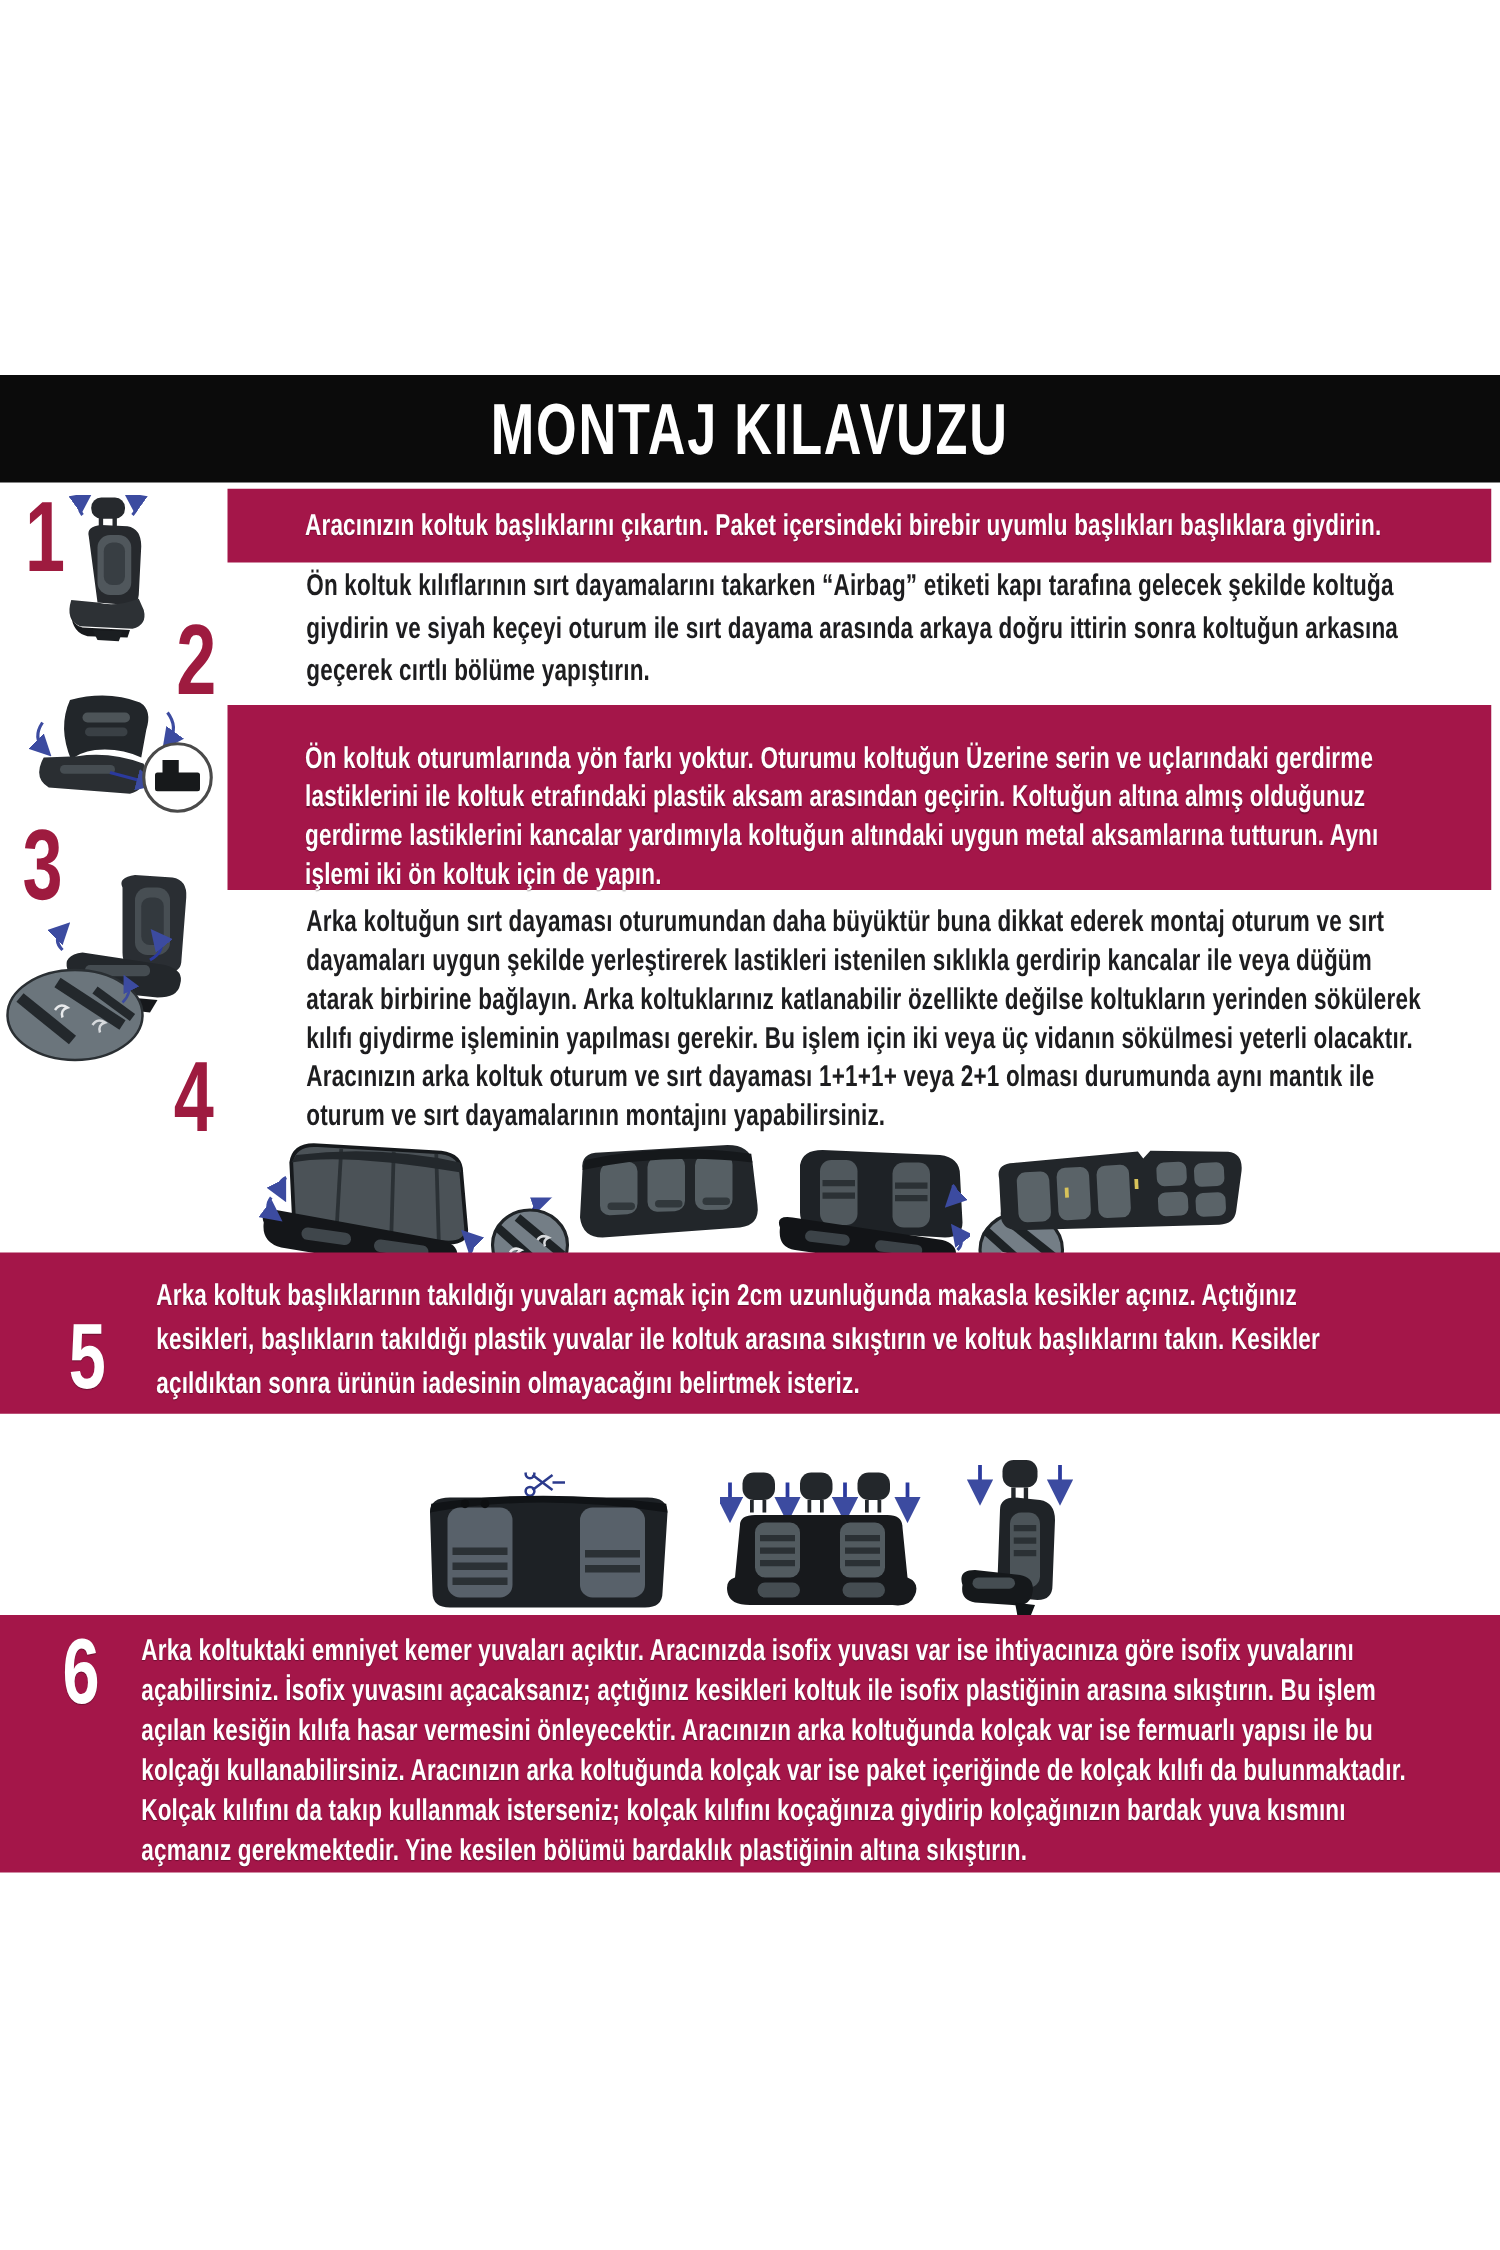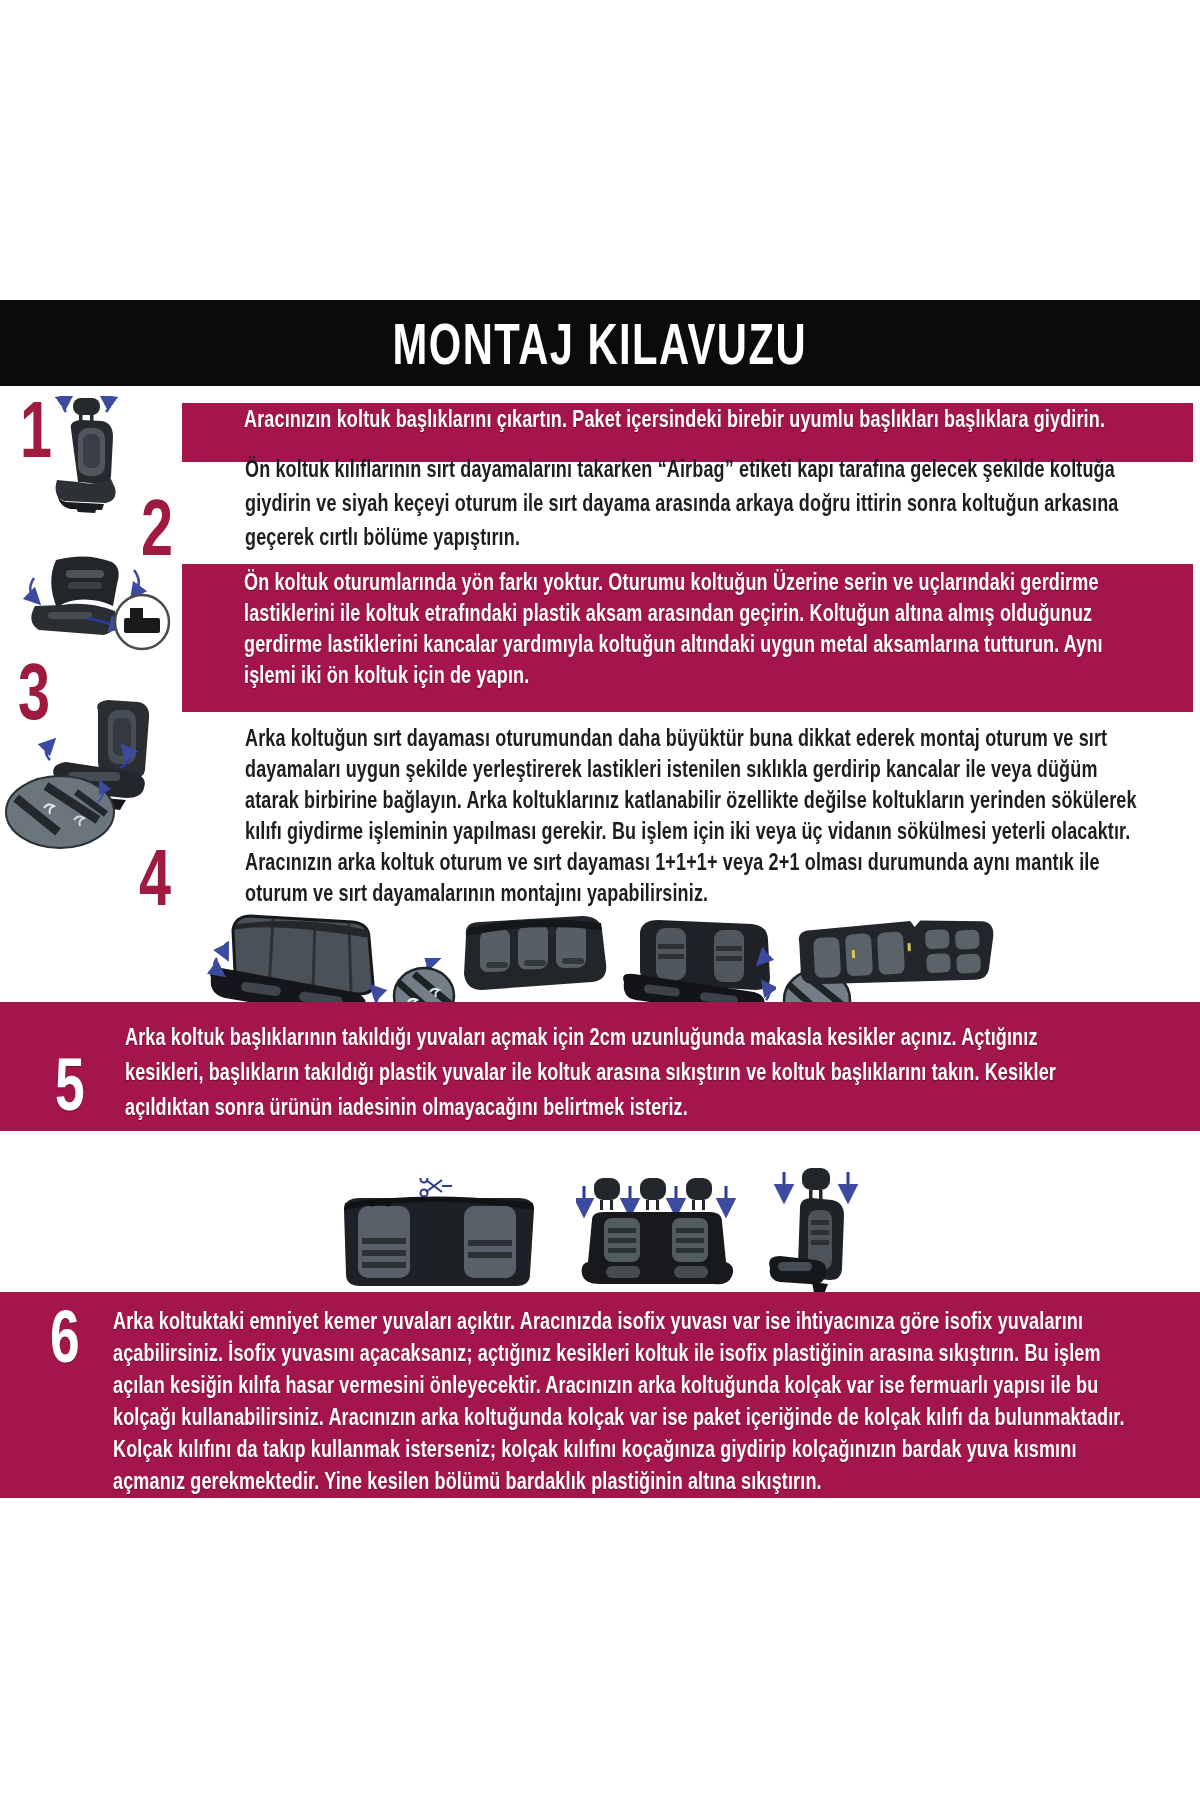--- a/index.html
+++ b/index.html
@@ -55,21 +55,21 @@
     <rect x="33" y="2" width="27" height="17" rx="8" fill="#26292d"></rect>
     <rect x="39" y="18" width="3.5" height="9" fill="#26292d"></rect>
     <rect x="50" y="18" width="3.5" height="9" fill="#26292d"></rect>
     <path d="M31 33 Q29 25 41 24 L62 25 Q73 27 73 41 L71 80 Q71 87 62 88 L38 86 Z" fill="#26292d"></path>
     <rect x="38" y="32" width="27" height="48" rx="10" fill="#50575c"></rect>
     <rect x="43" y="38" width="17" height="34" rx="7" fill="#383e43"></rect>
     <path d="M17 84 Q12 100 24 105 L66 107 Q78 104 75 92 L71 83 Q52 90 38 86 Z" fill="#2d3135"></path>
     <path d="M17 96 Q18 104 26 106 L64 108 L62 114 L30 113 Q18 110 17 96 Z" fill="#17191c"></path>
     <path d="M34 108 L58 109 L55 117 L38 116 Z" fill="#1b1e21"></path>
   </svg>
-  <div class="bar bar-narrow" style="top:403px;height:59px;display:flex;padding-left:62px;box-sizing:border-box;">
+  <div class="bar bar-narrow" style="top:391px;height:59px;display:flex;align-items:center;padding-left:62px;box-sizing:border-box;">
     <p class="txt txt-light" style="white-space:nowrap;">Aracınızın koltuk başlıklarını çıkartın. Paket içersindeki birebir uyumlu başlıkları başlıklara giydirin.</p>
   </div>
 
   <div class="num" style="left:141px;top:488px;">2</div>
   <div style="position:absolute;left:245px;top:452px;width:1210px;">
     <p class="txt txt-dark" style="line-height:34px;width:1210px;">Ön koltuk kılıflarının sırt dayamalarını takarken “Airbag” etiketi kapı tarafına gelecek şekilde koltuğa giydirin ve siyah keçeyi oturum ile sırt dayama arasında arkaya doğru ittirin sonra koltuğun arkasına geçerek cırtlı bölüme yapıştırın.</p>
   </div>
 
   <svg class="illus" style="left:18px;top:552px;" width="155" height="100" viewBox="0 0 155 100">
     <path d="M16 26 Q8 38 17 47" fill="none" stroke="#3c4ba0" stroke-width="2.5" marker-end="url(#ah)"></path>
@@ -77,21 +77,21 @@
     <path d="M38 8 Q68 0 94 10 Q104 16 99 32 L95 54 Q78 46 58 48 Q45 50 39 56 Q28 30 38 8 Z" fill="#22262a"></path>
     <rect x="48" y="18" width="38" height="8" rx="4" fill="#4d5458"></rect>
     <rect x="50" y="30" width="34" height="7" rx="3.5" fill="#3a4045"></rect>
     <path d="M17 54 Q8 70 21 78 L86 83 Q103 78 97 59 Q70 49 44 53 Z" fill="#2a2e32"></path>
     <rect x="30" y="60" width="44" height="7" rx="3.5" fill="#464d52"></rect>
     <path d="M70 66 L100 74" stroke="#2b3a9e" stroke-width="2.5" marker-end="url(#ah)"></path>
     <circle cx="124" cy="70" r="27" fill="#ffffff" stroke="#4a4a4a" stroke-width="2.5"></circle>
     <rect x="106" y="66" width="36" height="15" rx="2" fill="#17191b"></rect>
     <rect x="112" y="56" width="13" height="12" fill="#17191b"></rect>
   </svg>
-  <div class="bar bar-narrow" style="top:564px;height:148px;padding:2px 0 0 62px;box-sizing:border-box;">
+  <div class="bar bar-narrow" style="top:564px;height:148px;padding:27px 0 0 62px;box-sizing:border-box;">
     <p class="txt txt-light" style="width:1168px;">Ön koltuk oturumlarında yön farkı yoktur. Oturumu koltuğun Üzerine serin ve uçlarındaki gerdirme lastiklerini ile koltuk etrafındaki plastik aksam arasından geçirin. Koltuğun altına almış olduğunuz gerdirme lastiklerini kancalar yardımıyla koltuğun altındaki uygun metal aksamlarına tutturun. Aynı işlemi iki ön koltuk için de yapın.</p>
   </div>
   <div class="num" style="left:18px;top:652px;">3</div>
 
   <svg class="illus" style="left:2px;top:698px;" width="172" height="152" viewBox="0 0 172 152">
     <path d="M96 12 Q92 4 106 2 L136 4 Q148 6 147 20 L143 72 Q142 80 132 80 L106 78 Q96 76 96 64 Z" fill="#2a2e33"></path>
     <rect x="106" y="12" width="28" height="54" rx="10" fill="#474e53"></rect>
     <rect x="111" y="20" width="18" height="38" rx="7" fill="#33393e"></rect>
     <path d="M52 78 Q48 66 64 64 L130 74 Q146 78 142 90 Q140 100 124 100 L66 94 Q52 92 52 78 Z" fill="#23272b"></path>
     <rect x="66" y="74" width="52" height="9" rx="4" fill="#454c51"></rect>

